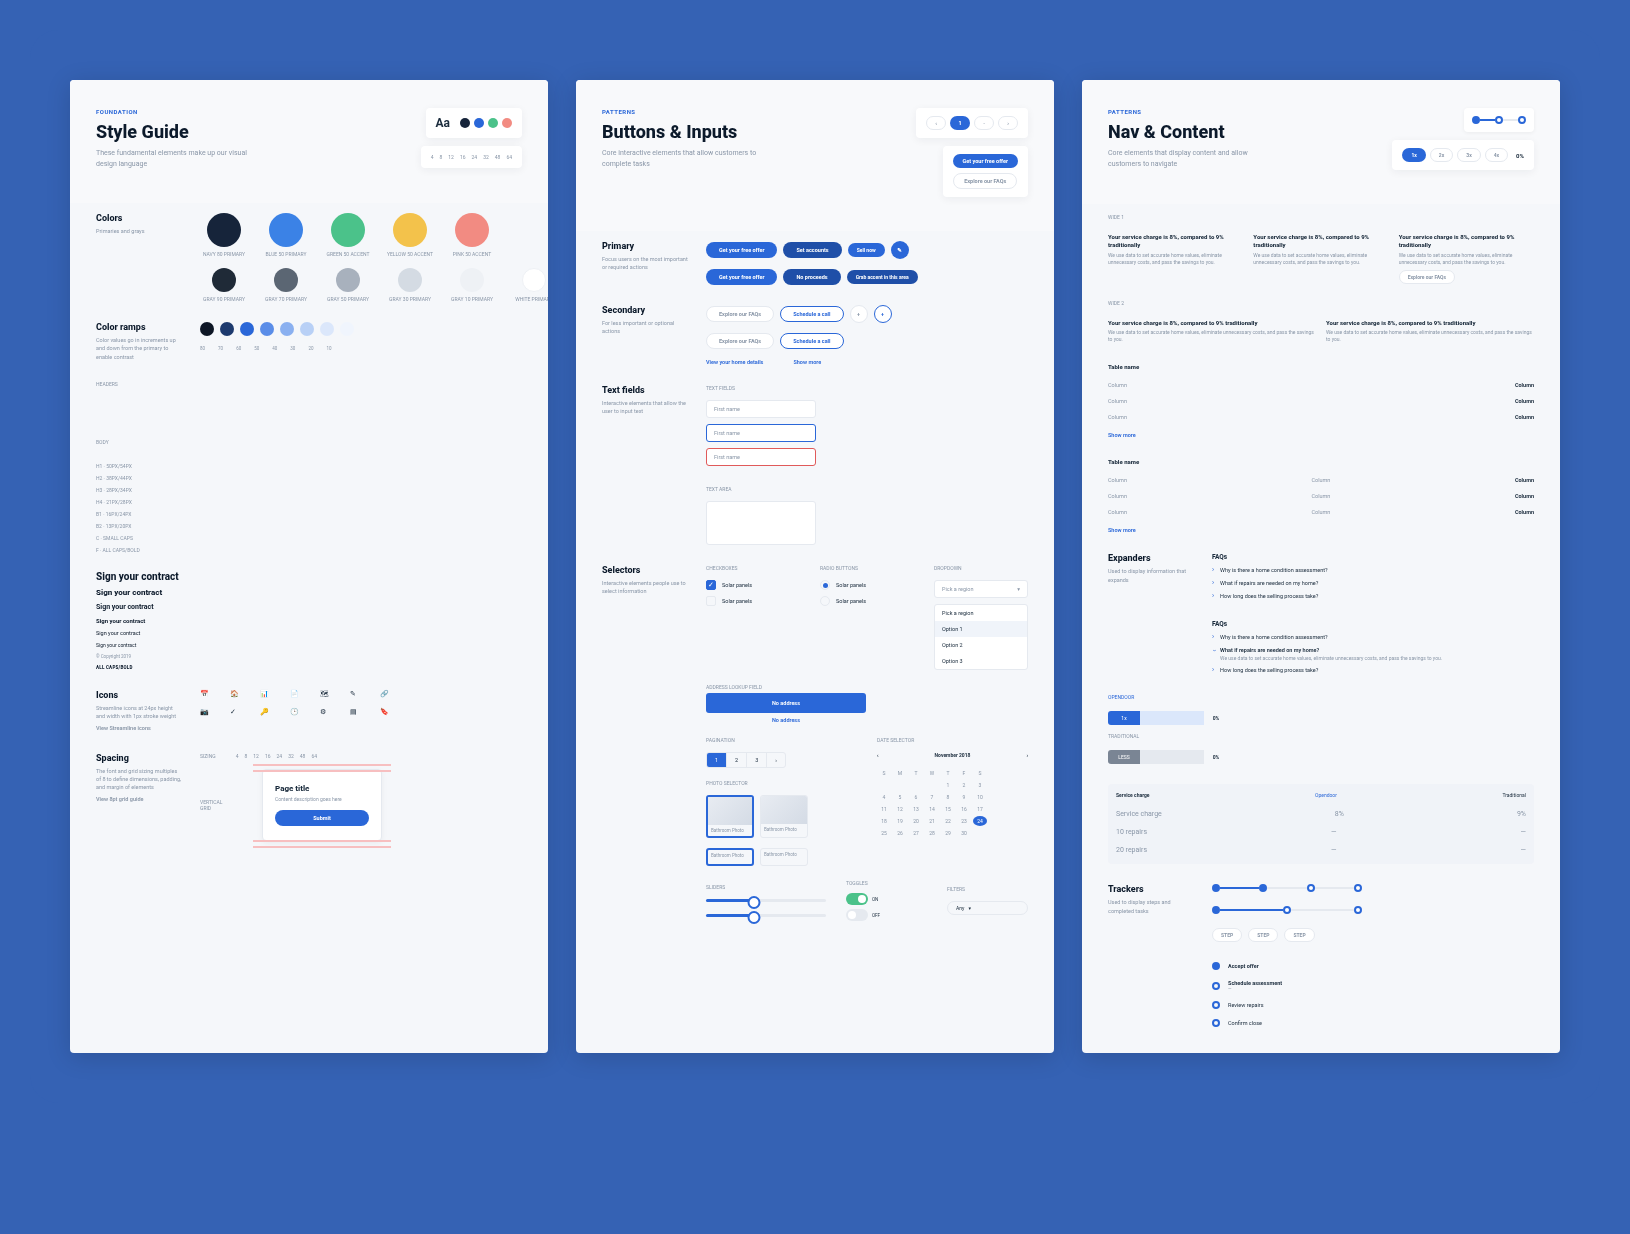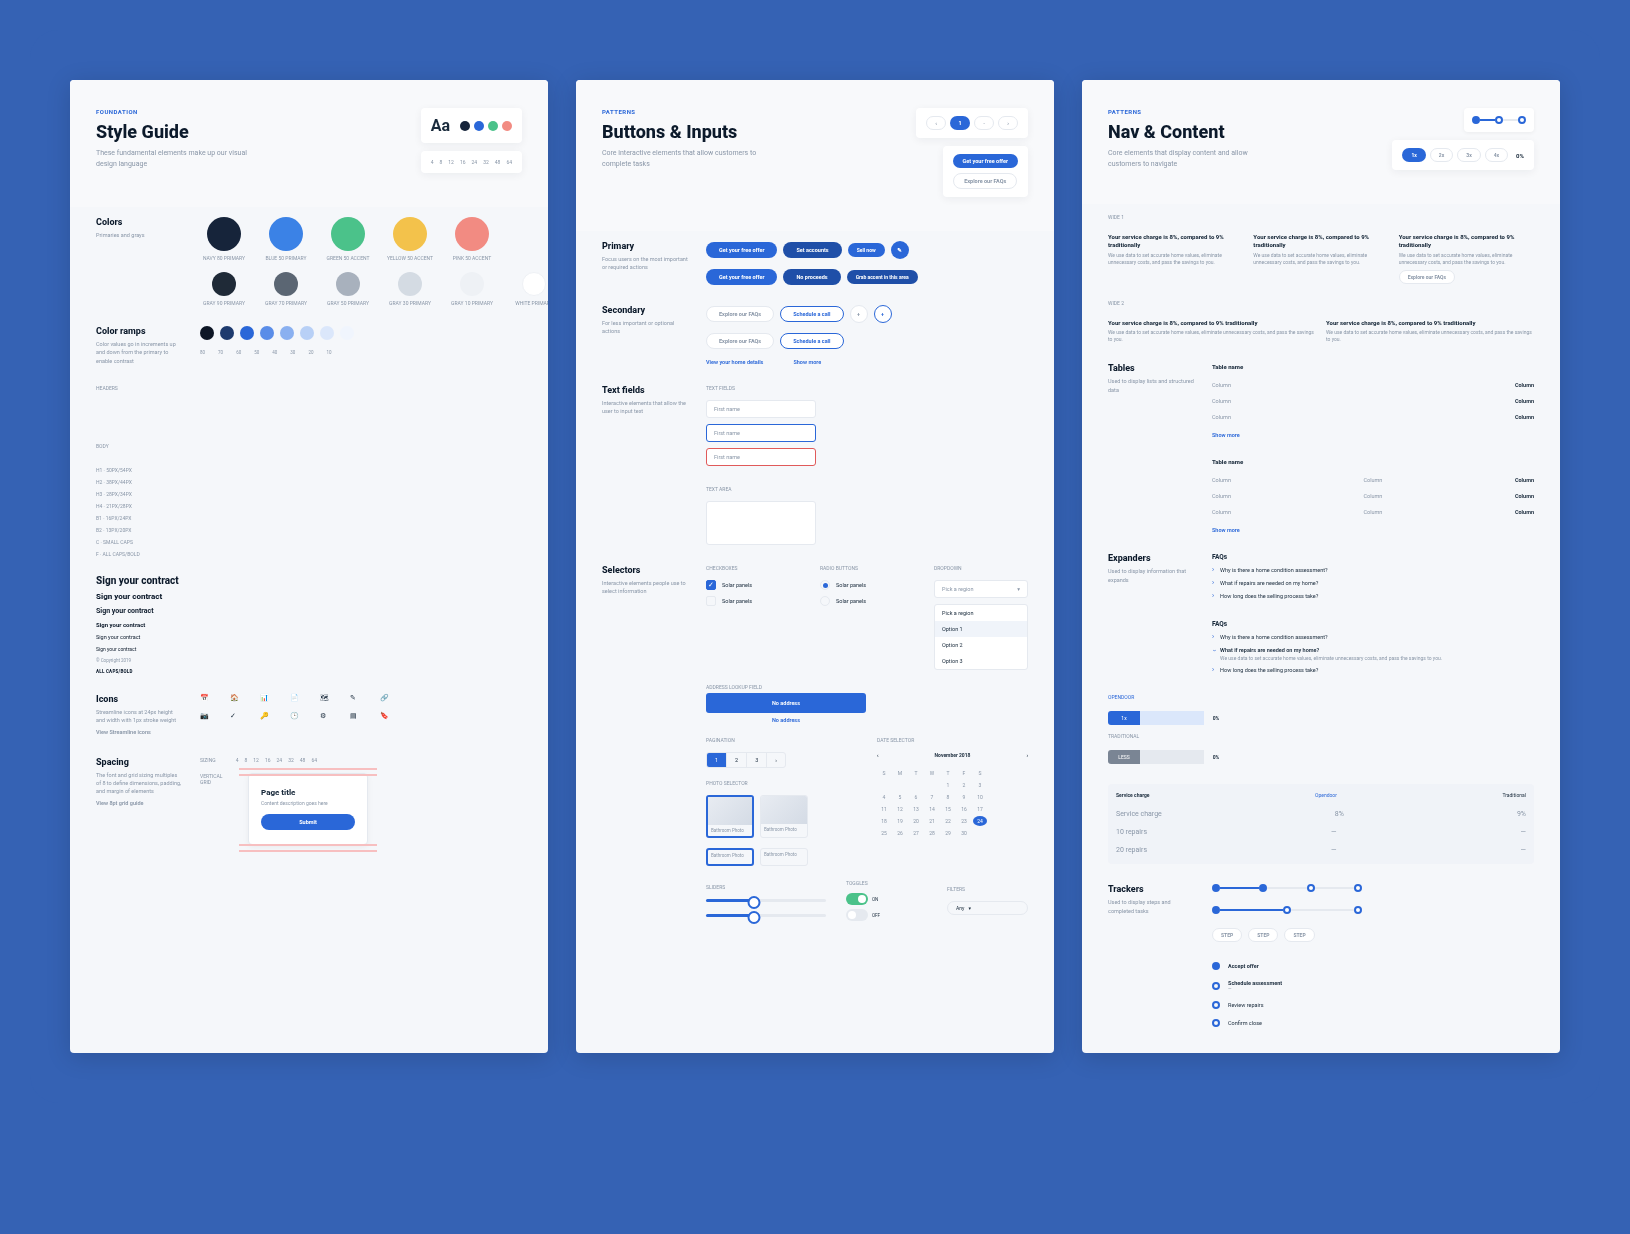--- a/index.html
+++ b/index.html
@@ -21,21 +21,21 @@
   body{margin:0;background:var(--bg);padding:30px;}
   .stage{max-width:1570px;margin:0 auto;background:var(--bg);border-radius:28px;padding:50px 40px;display:flex;gap:28px;justify-content:center;}
   .panel{flex:1;max-width:500px;background:var(--panel);border-radius:4px;box-shadow:0 4px 24px rgba(0,0,0,.15);display:flex;flex-direction:column;overflow:hidden;font-size:7px;color:var(--text);}
   .panel-head{background:var(--panel-head);padding:28px 26px 34px;display:flex;justify-content:space-between;align-items:flex-start;}
   .eyebrow{color:var(--accent);font-size:6px;letter-spacing:.08em;text-transform:uppercase;font-weight:700;margin-bottom:6px;}
   .title{font-size:18px;font-weight:800;color:#0c1a2b;margin:0 0 6px;}
   .subtitle{font-size:7px;color:var(--muted);max-width:160px;line-height:1.5;}
   .head-widgets{display:flex;flex-direction:column;gap:8px;align-items:flex-end;}
   .card{background:var(--white);border-radius:4px;box-shadow:0 2px 8px rgba(16,32,56,.06);padding:8px 10px;}
   .aa-row{display:flex;align-items:center;gap:10px;}
-  .aa{font-weight:700;font-size:16px;}
+  .aa{font-weight:700;font-size:12px;}
   .dotset{display:flex;gap:4px;}
   .d{width:10px;height:10px;border-radius:50%;}
   .spacing-ticks{display:flex;gap:6px;font-size:5px;color:var(--muted);}
   .pill{border-radius:999px;padding:4px 10px;font-size:5.5px;font-weight:700;text-align:center;display:inline-block;}
   .pill.primary{background:var(--accent);color:#fff;}
   .pill.ghost{border:1px solid var(--border);color:var(--muted);background:#fff;}
   .sections{padding:10px 26px 26px;display:flex;flex-direction:column;gap:20px;}
   .section{display:flex;gap:18px;}
   .s-label{width:86px;flex-shrink:0;}
   .s-label h3{font-size:9px;font-weight:800;margin:0 0 4px;color:#0c1a2b;}
@@ -332,21 +332,21 @@
               <span>4</span>
               <span>8</span>
               <span>12</span>
               <span>16</span>
               <span>24</span>
               <span>32</span>
               <span>48</span>
               <span>64</span>
             </div>
           </div>
-          <div style="display:flex;gap:14px;align-items:flex-start">
+          <div style="display:flex;gap:28px;align-items:center">
             <span class="typo-tag" style="width:34px">VERTICAL GRID</span>
             <div class="page-card">
               <div class="pc-title">Page title</div>
               <div class="pc-sub">Content description goes here</div>
               <div class="btn primary" style="width:100%">Submit</div>
             </div>
           </div>
         </div>
       </div>
 
@@ -651,24 +651,20 @@
               </div>
             <div class="ccard">
                 <h4>Your service charge is 8%, compared to 9% traditionally</h4>
                 <p>We use data to set accurate home values, eliminate unnecessary costs, and pass the savings to you.</p>
               </div>
           </div>
         </div>
       </div>
 
       <div class="section">
-        <div class="s-label">
-          <h3>Tables</h3>
-          <p>Used to display lists and structured data</p>
-        </div>
         <div class="s-body two-col">
           <div class="col table">
             <div style="font-weight:800;font-size:6px;margin-bottom:4px">Table name</div>
             <div class="table-row">
                 <span>Column</span>
                 <span style="font-weight:700;color:var(--text)">Column</span>
               </div>
             <div class="table-row">
                 <span>Column</span>
                 <span style="font-weight:700;color:var(--text)">Column</span>

